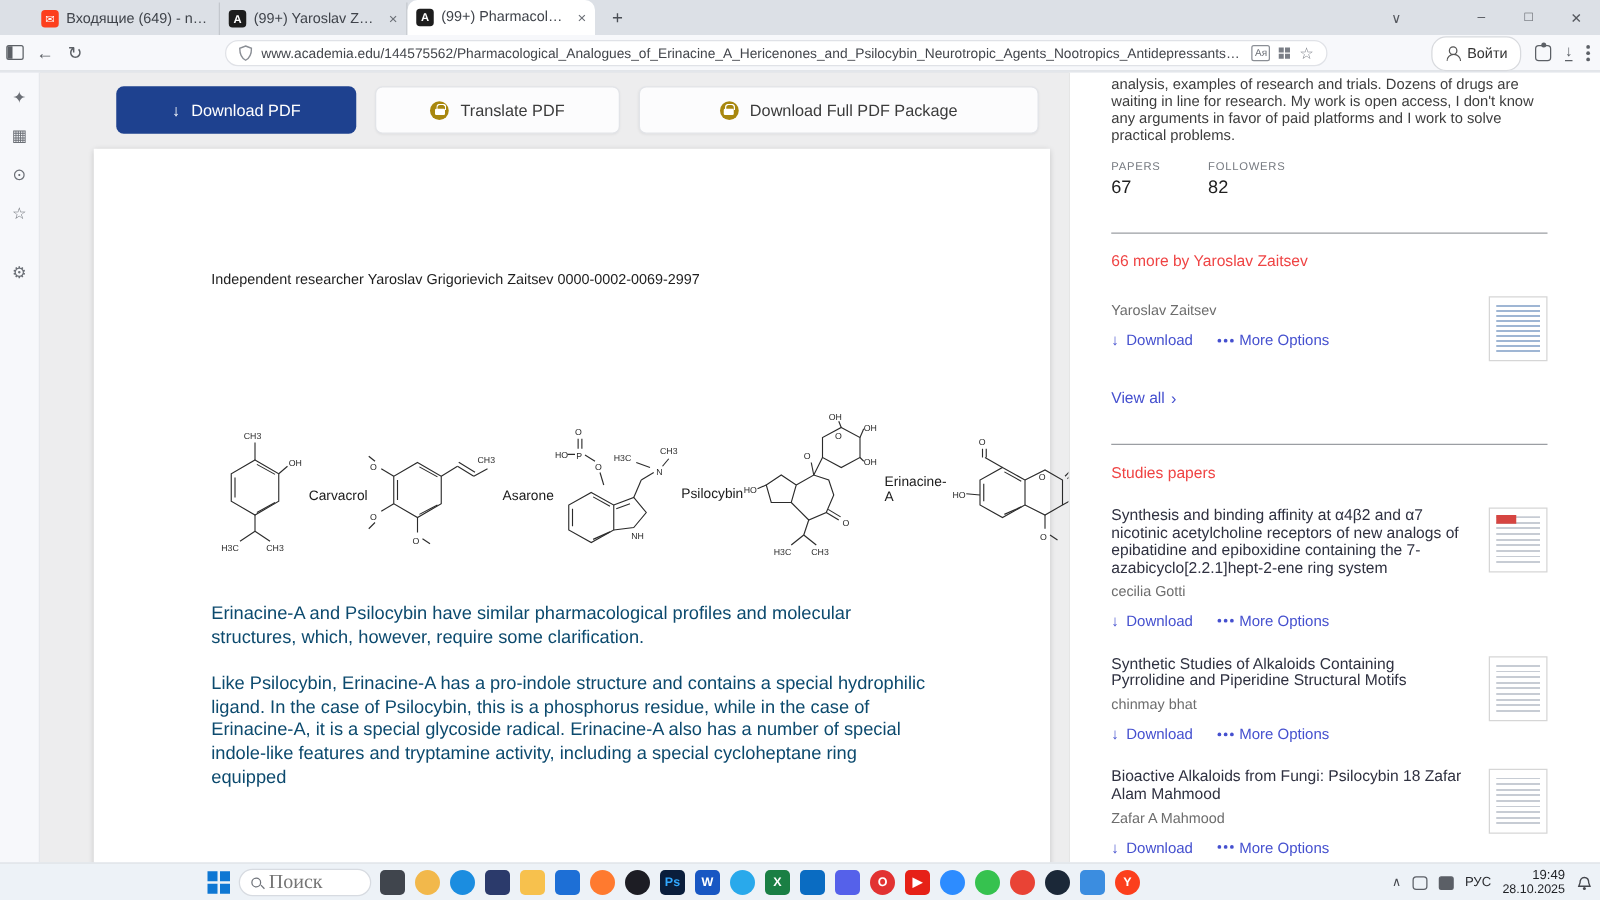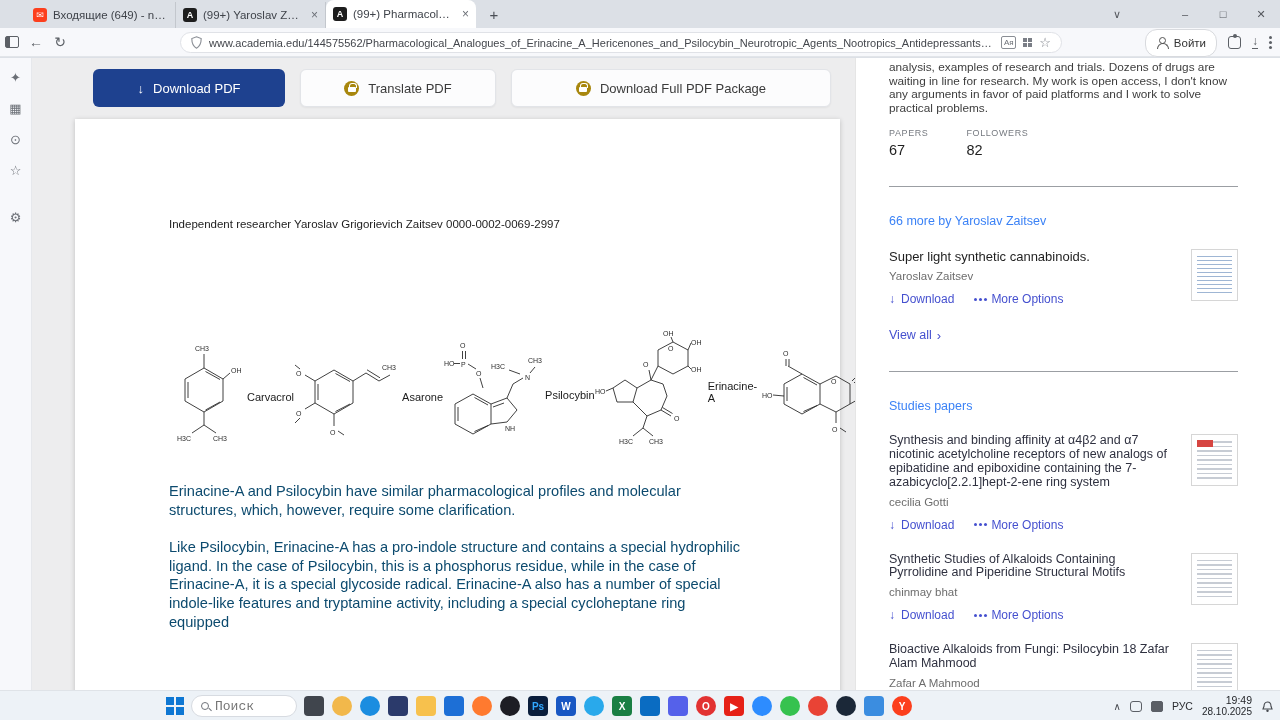--- a/index.html
+++ b/index.html
@@ -71,21 +71,21 @@
   .para.p1{margin-top:34px}
   .para.p2{margin-top:19px}
 
   
   .right-panel{flex:1;background:#fff;border-left:1px solid #e5e5e5;padding:3px 42px 0 33px;overflow:hidden;position:relative}
   .bio{font-size:11.8px;line-height:13.6px;color:#3d3d3d}
   .stats{display:flex;gap:38px;margin-top:13px}
   .stat-label{font-size:9px;letter-spacing:.6px;color:#767a80}
   .stat-value{font-size:14.5px;color:#1f1f1f;margin-top:4px}
   .divider{border:none;border-top:1px solid #9b9ea3;margin-top:28px}
-  .sec-head{font-size:12.5px;font-weight:400;color:#3b82f6;margin-top:27px}
+  .sec-head{font-size:12.5px;font-weight:400;color:#ef4444;margin-top:15px}
   .paper-item{display:flex;justify-content:space-between;gap:14px;margin-top:21px}
   .paper-info{flex:1;min-width:0}
   .paper-title{font-size:13px;line-height:15px;color:#1f1f1f;cursor:pointer}
   .paper-title.rel{font-size:12.5px;line-height:13.8px;color:#2f3140}
   .paper-author{font-size:11.5px;color:#6d6d6d;margin-top:6px;cursor:pointer}
   .paper-actions{display:flex;gap:20px;margin-top:10px;align-items:center}
   .plink{display:flex;align-items:center;gap:6px;font-size:12px;color:var(--link,#4550cf);cursor:pointer}
   .plink .ar{font-size:12px}
   .dots3{width:3px;height:3px;border-radius:50%;background:var(--link,#4550cf);box-shadow:5px 0 var(--link,#4550cf),10px 0 var(--link,#4550cf);margin-right:8px}
   .thumb{width:47px;height:52px;background:#fff;border:1px solid #d6d6d6;flex:none;position:relative;cursor:pointer}
@@ -96,21 +96,21 @@
   .view-all .chev{font-size:13px}
 
   
   .taskbar{position:absolute;left:0;right:0;bottom:0;height:30px;background:#edf2f7;border-top:1px solid #dfe3e8}
   .tb-left{position:absolute;left:166px;top:0;height:30px;display:flex;align-items:center;gap:7px}
   .start{width:18px;height:18px;display:grid;grid-template-columns:8px 8px;grid-template-rows:8px 8px;gap:1.5px;cursor:pointer}
   .start i{background:#0e77d3;display:block}
   .tb-search{width:106px;height:22px;background:#fff;border:1px solid #d7dbe1;border-radius:12px;display:flex;align-items:center;gap:6px;padding:0 9px;cursor:text}
   .mag{width:8px;height:8px;border:1.4px solid #70747b;border-radius:50%;position:relative;flex:none}
   .mag::after{content:"";position:absolute;left:6px;top:6px;width:4px;height:1.4px;background:#70747b;transform:rotate(45deg)}
-  .tb-search input{border:none;outline:none;width:70px;font-size:13px;color:#5f6368;background:transparent;font-family:Liberation Mono, monospace}
+  .tb-search input{border:none;outline:none;width:70px;font-size:16px;color:#5f6368;background:transparent;font-family:Liberation Serif, serif}
   .tb-icon{width:20px;height:20px;border-radius:4px;flex:none;display:flex;align-items:center;justify-content:center;font-size:10px;font-weight:bold;cursor:pointer}
   .tb-icon.circle{border-radius:50%}
   .tray{position:absolute;right:6px;top:0;height:30px;display:flex;align-items:center;gap:9px}
   .tray .chev-up{font-size:10px;color:#45484e;cursor:pointer}
   .tray-ico{width:12px;height:11px;border:1.3px solid #5b5f66;border-radius:3px;cursor:pointer}
   .tray-ico.solid{background:#5b5f66;border-radius:2px}
   .tray-lang{font-size:10.5px;color:#2a2c30;cursor:pointer}
   .clock{display:flex;flex-direction:column;align-items:flex-end;justify-content:center;line-height:1.15;cursor:pointer}
   .clock .t{font-size:10.5px;color:#1f2125}
   .clock .d{font-size:10px;color:#1f2125}
@@ -358,21 +358,20 @@
           <div class="stat-value">82</div>
         </div>
       </div>
 
       <hr class="divider">
 
       <div class="sec-head">66 more by Yaroslav Zaitsev</div>
 
       <div class="paper-item">
         <div class="paper-info">
-          <div class="paper-title">Super light synthetic cannabinoids.</div>
           <div class="paper-author">Yaroslav Zaitsev</div>
           <div class="paper-actions">
             <span class="plink">
                 <span class="ar">↓</span>
                 <span>Download</span>
               </span>
             <span class="plink">
                 <span class="dots3"></span>
                 <span>More Options</span>
               </span>

